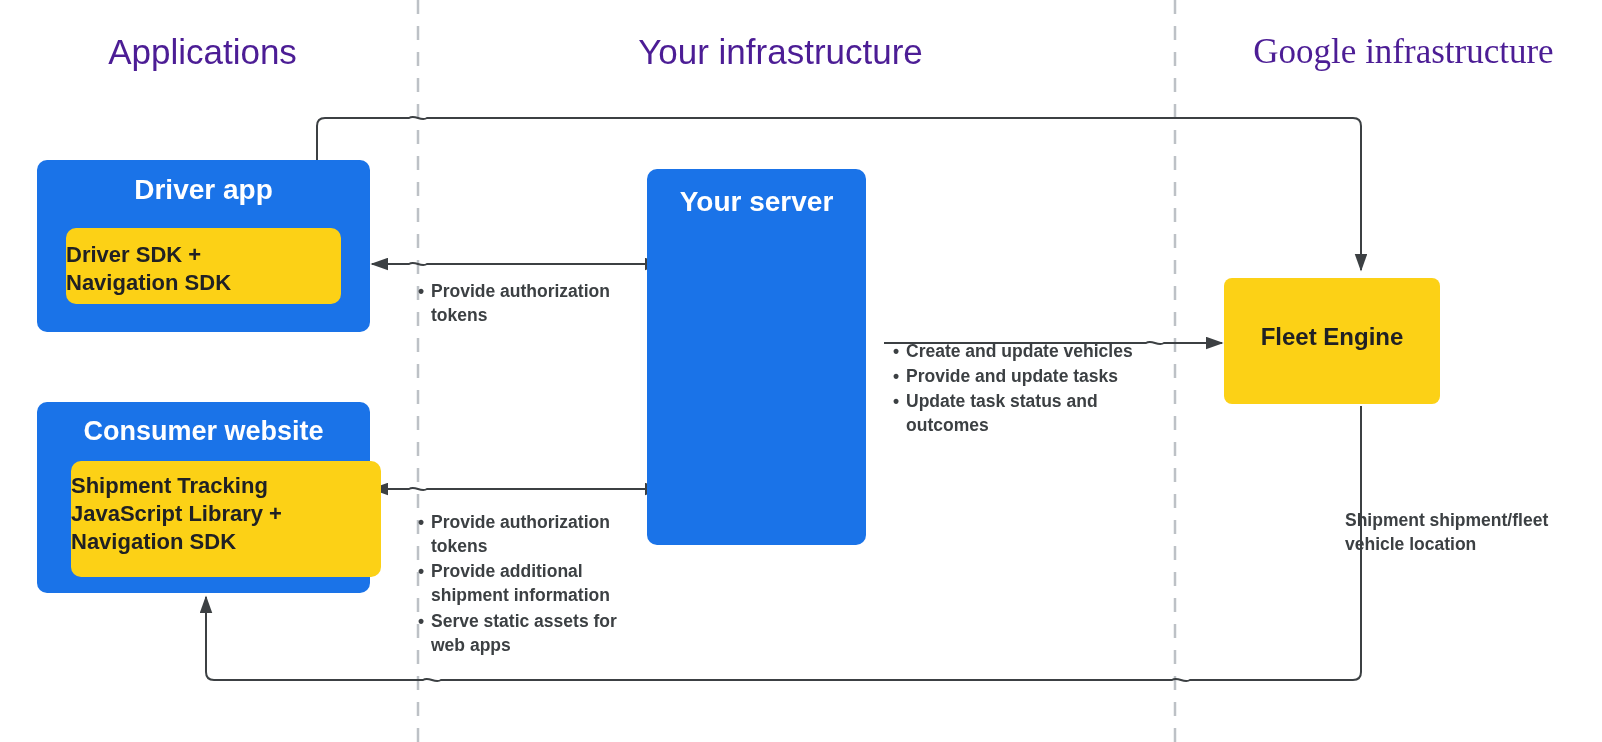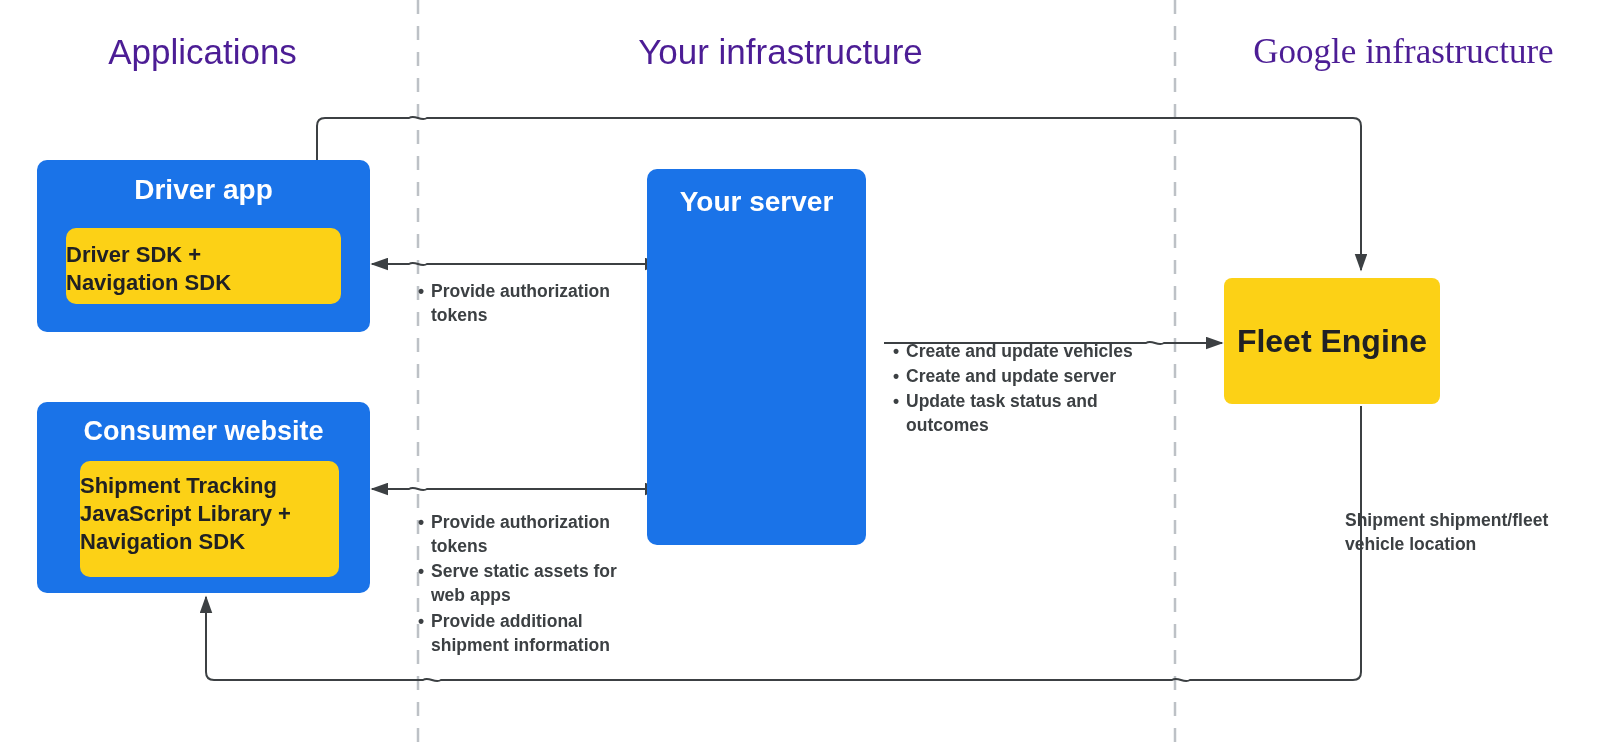--- a/index.html
+++ b/index.html
@@ -59,30 +59,30 @@
 
   
   #node-driver-app      { left: 37px;  top: 160px; width: 333px; height: 172px; }
   #node-driver-app-title{ top: 14px; }
   #node-driver-sdk      { left: 66px;  top: 228px; width: 275px; height: 76px; }
   #node-driver-sdk-label{ top: 13px; }
 
   
   #node-consumer-site      { left: 37px;  top: 402px; width: 333px; height: 191px; }
   #node-consumer-site-title{ top: 14px; font-size: 27px; }
-  #node-shipment-lib       { left: 80px;  top: 461px; width: 259px; height: 116px; }
+  #node-shipment-lib       { left: 71px;  top: 461px; width: 310px; height: 116px; }
   #node-shipment-lib-label { top: 11px; }
 
   
   #node-your-server       { left: 647px; top: 169px; width: 219px; height: 376px; }
   #node-your-server-title { top: 17px; }
 
   
   #node-fleet-engine       { left: 1224px; top: 278px; width: 216px; height: 126px; border-radius: 8px; }
-  #node-fleet-engine-title { top: 45px; font-size: 32px; color: #202124; }
+  #node-fleet-engine-title { top: 45px; font-size: 24px; color: #202124; }
 
   
   .annot {
     position: absolute;
     color: #3c4043;
     font-size: 17.5px;
     font-weight: 700;
     line-height: 1.38;
   }
   #annot-location-updates { left: 152px; top: 92px; white-space: nowrap; }
@@ -204,23 +204,23 @@
   </div>
 
   <div class="annot" id="annot-shipment-fleet">Shipment shipment/fleet vehicle location</div>
 
   <ul class="bullet-list" id="bullets-driver-server">
     <li>Provide authorization tokens</li>
   </ul>
 
   <ul class="bullet-list" id="bullets-consumer-server">
     <li>Provide authorization tokens</li>
+    <li>Provide additional shipment information</li>
     <li>Serve static assets for web apps</li>
-    <li>Provide additional shipment information</li>
   </ul>
 
   <ul class="bullet-list" id="bullets-server-fleet">
     <li>Create and update vehicles</li>
-    <li>Create and update server</li>
+    <li>Provide and update tasks</li>
     <li>Update task status and outcomes</li>
   </ul>
 
 </div>
 
 </body></html>

